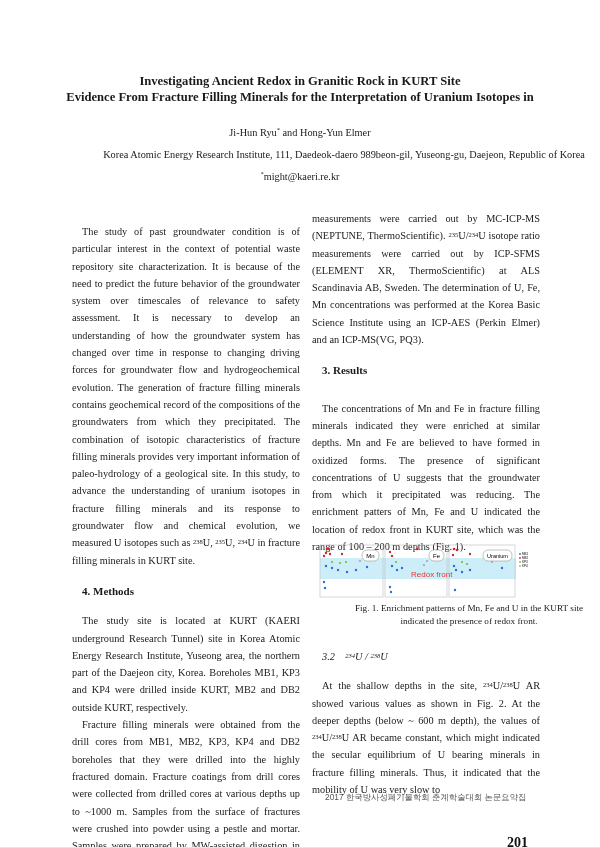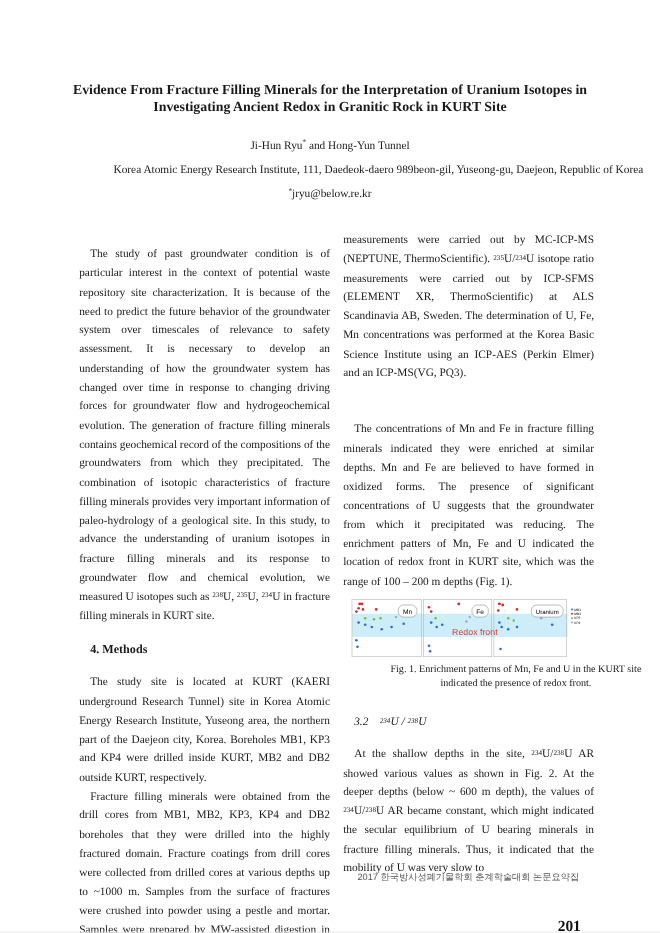--- a/index.html
+++ b/index.html
@@ -20,43 +20,44 @@
   .fig { position:absolute; left:312px; top:540px; width:228px; height:58px; }
   .caption { position:absolute; left:305px; top:602px; width:242px; text-align:center; font-size:9.2px; line-height:13px;margin-left:43px; }
   .footer { position:absolute; left:325px; top:792px; font-family:Liberation Sans, sans-serif; font-size:8.4px; color:#555; }
   .pnum { position:absolute; left:507px; top:788px; font-family:Liberation Serif, serif; font-weight:bold; font-size:14px; color:#111;margin-top:47px; }
   .border-b { position:absolute; left:0; bottom:0; width:600px; height:1px; background:#e6e6e6; }
 </style>
 </head>
 <body>
 
 <div class="title">
+  <div>Investigating Ancient Redox in Granitic Rock in KURT Site</div>
   <div>Evidence From Fracture Filling Minerals for the Interpretation of Uranium Isotopes in</div>
-  <div>Investigating Ancient Redox in Granitic Rock in KURT Site</div>
 </div>
 
-<div class="authors"><span>Ji-Hun Ryu</span><sup>*</sup><span> and Hong-Yun Tunnel</span></div>
+<div class="authors"><span>Ji-Hun Ryu</span><sup>*</sup><span> and Hong-Yun Elmer</span></div>
 
 <div class="affil">Korea Atomic Energy Research Institute, 111, Daedeok-daero 989beon-gil, Yuseong-gu, Daejeon, Republic of Korea</div>
 
-<div class="email"><sup>*</sup><span>jryu@below.re.kr</span></div>
+<div class="email"><sup>*</sup><span>might@kaeri.re.kr</span></div>
 
 <div class="col left">
   <div style="height:12px"></div>
   <p><span>The study of past groundwater condition is of particular interest in the context of potential waste repository site characterization. It is because of the need to predict the future behavior of the groundwater system over timescales of relevance to safety assessment. It is necessary to develop an understanding of how the groundwater system has changed over time in response to changing driving forces for groundwater flow and hydrogeochemical evolution. The generation of fracture filling minerals contains geochemical record of the compositions of the groundwaters from which they precipitated. The combination of isotopic characteristics of fracture filling minerals provides very important information of paleo-hydrology of a geological site. In this study, to advance the understanding of uranium isotopes in fracture filling minerals and its response to groundwater flow and chemical evolution, we measured U isotopes such as </span><sup>238</sup>U, <sup>235</sup>U, <sup>234</sup>U<span> in fracture filling minerals in KURT site.</span></p>
   <div style="height:14px"></div>
   <p class="h">4. Methods</p>
   <div style="height:12px"></div>
   <p>The study site is located at KURT (KAERI underground Research Tunnel) site in Korea Atomic Energy Research Institute, Yuseong area, the northern part of the Daejeon city, Korea. Boreholes MB1, KP3 and KP4 were drilled inside KURT, MB2 and DB2 outside KURT, respectively.</p>
   <p><span>Fracture filling minerals were obtained from the drill cores from MB1, MB2, KP3, KP4 and DB2 boreholes that they were drilled into the highly fractured domain. Fracture coatings from drill cores were collected from drilled cores at various depths up to ~1000 m. Samples from the surface of fractures were crushed into powder using a pestle and mortar. Samples were prepared by MW-assisted digestion in HNO</span>U/U isotope ratio</p>
 </div>
 
 <div class="col right">
   <p style="text-indent:0">measurements were carried out by MC-ICP-MS (NEPTUNE, ThermoScientific). <sup>235</sup>U/<sup>234</sup>U<span> isotope ratio measurements were carried out by ICP-SFMS (ELEMENT XR, ThermoScientific) at ALS Scandinavia AB, Sweden. The determination of U, Fe, Mn concentrations was performed at the Korea Basic Science Institute using an ICP-AES (Perkin Elmer) and an ICP-MS(VG, PQ3).</span></p>
   <div style="height:14px"></div>
+  <p class="h">3. Results</p>
   <div style="height:10px"></div>
   <div style="height:10px"></div>
   <p>The concentrations of Mn and Fe in fracture filling minerals indicated they were enriched at similar depths. Mn and Fe are believed to have formed in oxidized forms. The presence of significant concentrations of U suggests that the groundwater from which it precipitated was reducing. The enrichment patters of Mn, Fe and U indicated the location of redox front in KURT site, which was the range of 100 – 200 m depths (Fig. 1).</p>
 </div>
 
 <div class="fig">
   <svg width="228" height="58" viewBox="0 0 228 58">
     <rect x="8" y="18" width="196" height="21" fill="#cdeef8"></rect>
     <rect x="8" y="5" width="63" height="52" fill="none" stroke="#bbb" stroke-width="0.6"></rect>
     <rect x="73" y="5" width="62" height="52" fill="none" stroke="#bbb" stroke-width="0.6"></rect>

